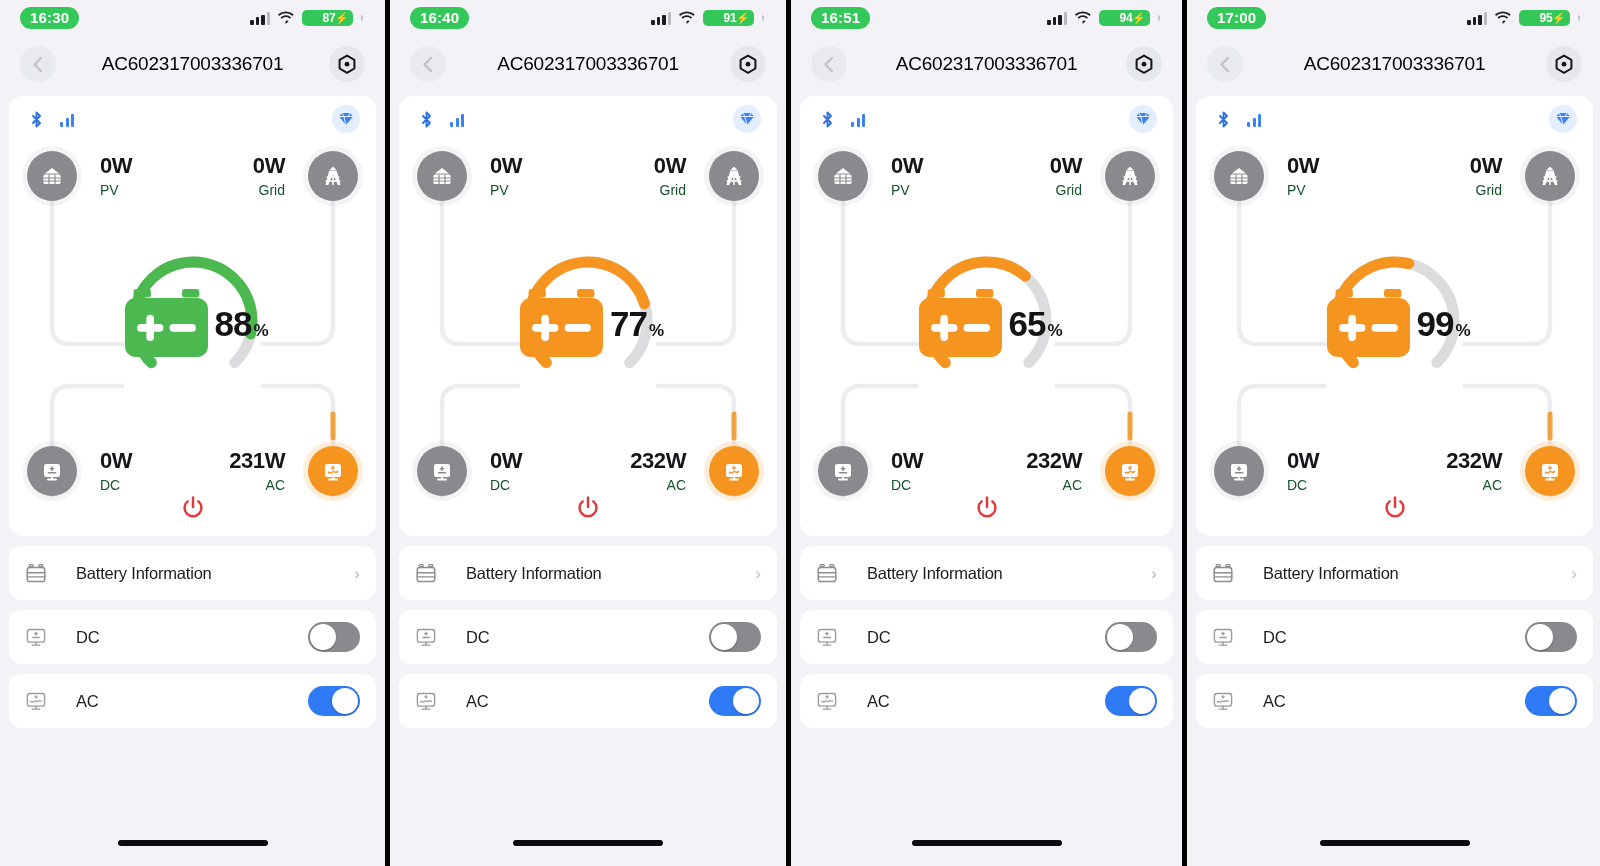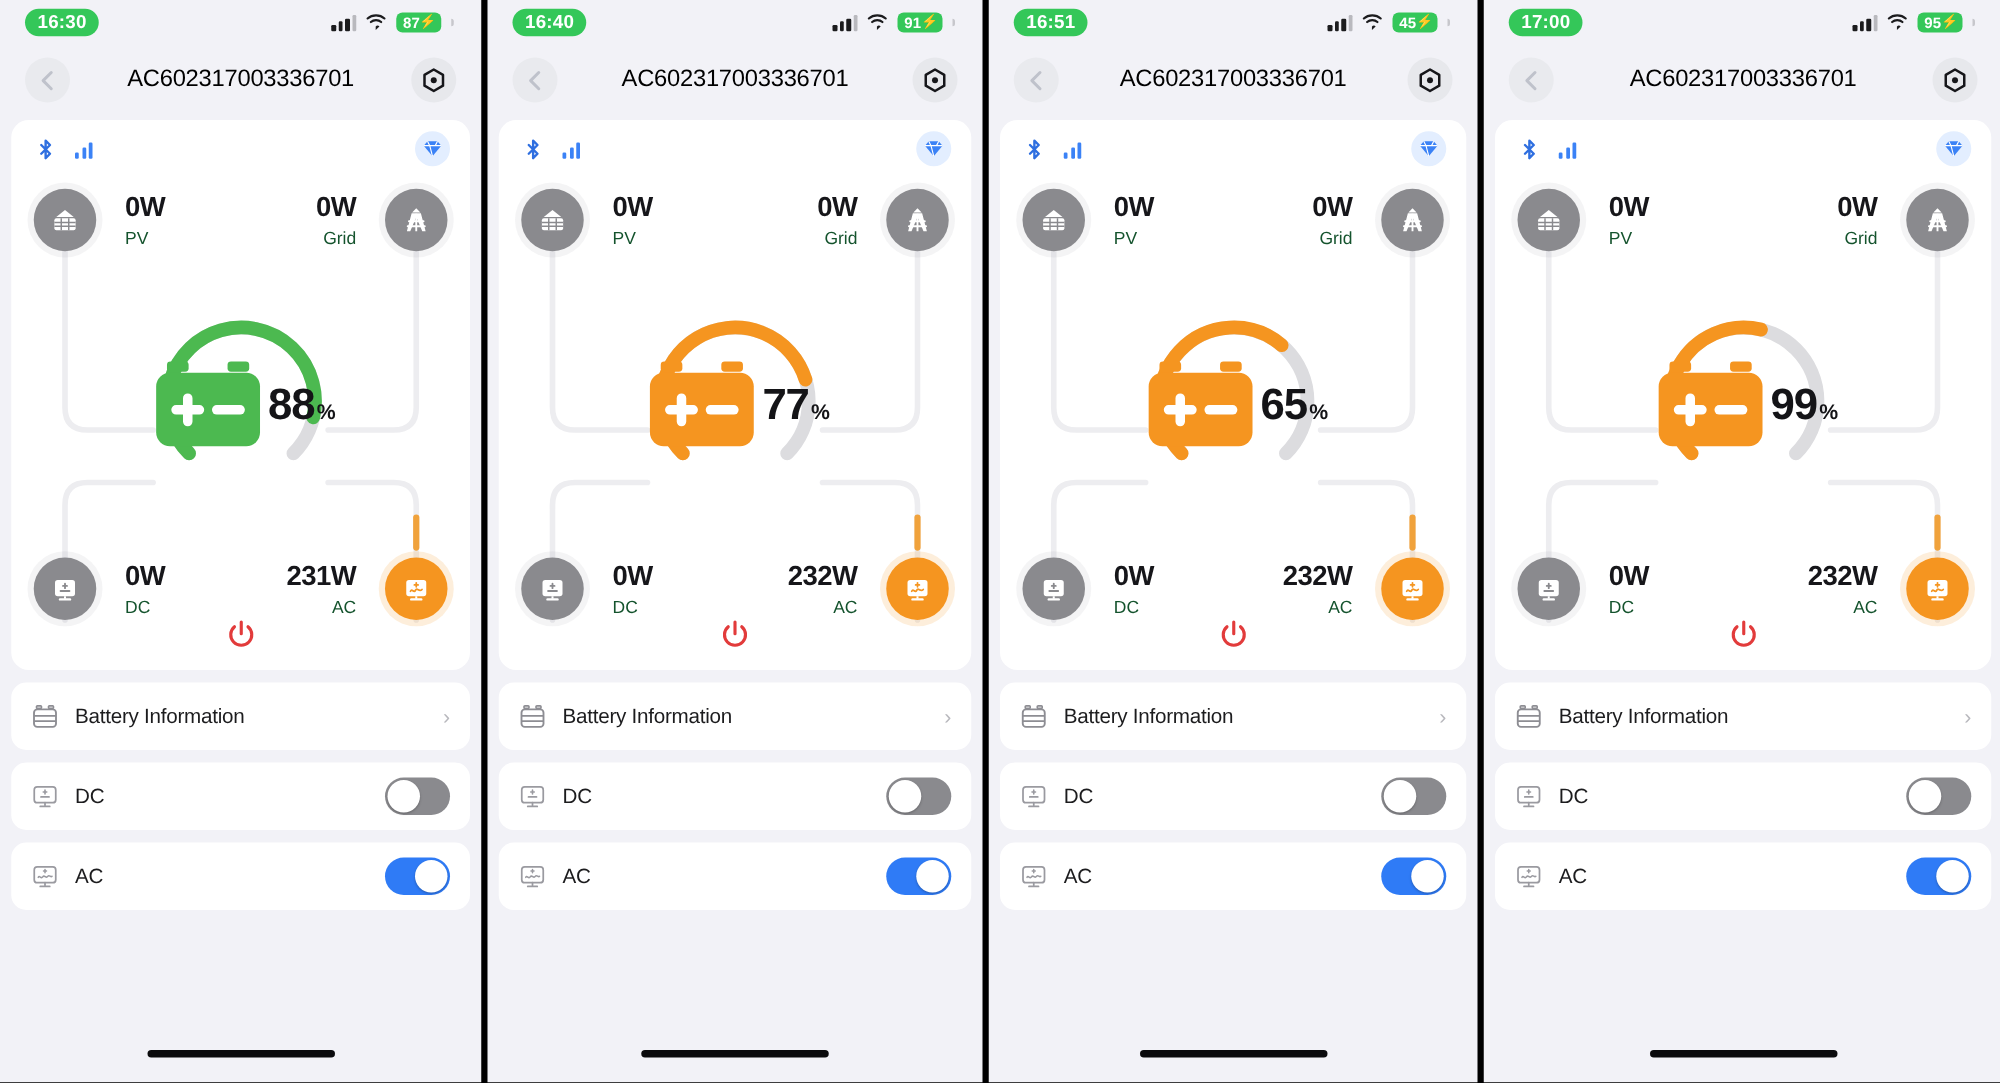--- a/index.html
+++ b/index.html
@@ -57,21 +57,21 @@
   .sig i:nth-child(1) { height: 5px; }
   .sig i:nth-child(2) { height: 7.5px; }
   .sig i:nth-child(3) { height: 10px; }
   .sig i:nth-child(4) { height: 13px; background: #b9b9be; }
   .wifi { width: 18px; height: 14px; }
   .batt-pill {
     display: flex; align-items: center;
     background: #34c759; color: #fff;
     border-radius: 5px;
     font-size: 12px; font-weight: 700;
-    padding: 2px 3px 2px 5px;
+    padding: 2px 3px 2px 20px;
     line-height: 1;
     position: relative;
   }
   .batt-pill .bolt { font-size: 11px; margin-left: 0px; }
   .batt-cap {
     width: 2px; height: 6px;
     background: #c7c7cc;
     border-radius: 0 2px 2px 0;
     margin-left: 1.5px;
   }
@@ -195,20 +195,21 @@
   
   .rows { margin: 10px 9px 0; }
   .row {
     background: #fff;
     border-radius: 12px;
     height: 54px;
     display: flex;
     align-items: center;
     padding: 0 16px;
     margin-bottom: 10px;
+    gap: 16px;
   }
   .row-icon { width: 22px; height: 22px; flex: 0 0 auto; margin-right: 13px; }
   .row-label { font-size: 16.5px; color: #1c1c1e; letter-spacing: -0.2px; }
   .chev { margin-left: auto; color: #b8b8bd; font-size: 17px; line-height: 1; }
   .toggle {
     margin-left: auto;
     width: 52px; height: 30px;
     border-radius: 15px;
     background: #8a8a8e;
     position: relative;
@@ -607,21 +608,21 @@
             <i></i>
             <i></i>
             <i></i>
           </span>
           <svg class="wifi" viewBox="0 0 19 16" width="19" height="16">
             <path d="M9 11.6 C10 10.5 11.4 10.5 12.4 11.6 L9 14.8 Z" fill="#1c1c1e"></path>
             <path d="M4.6 7.6 C7.2 5.2 11.4 5.2 14 7.6" stroke="#1c1c1e" stroke-width="2" fill="none" stroke-linecap="round"></path>
             <path d="M1.6 4.3 C5.8 0.5 12.8 0.5 17 4.3" stroke="#1c1c1e" stroke-width="2" fill="none" stroke-linecap="round"></path>
           </svg>
           <span class="batt-pill">
-            <span>45</span>
+            <span>94</span>
             <span class="bolt">⚡</span>
           </span>
           <span class="batt-cap"></span>
         </span>
       </div>
       <div class="navbar">
         <div class="nav-circle back">
           <svg class="" viewBox="0 0 18 19" width="18" height="19">
             <path d="M12 3 L5.5 9.5 L12 16" stroke="#bfc2cb" stroke-width="2.4" fill="none" stroke-linecap="round" stroke-linejoin="round"></path>
           </svg>

